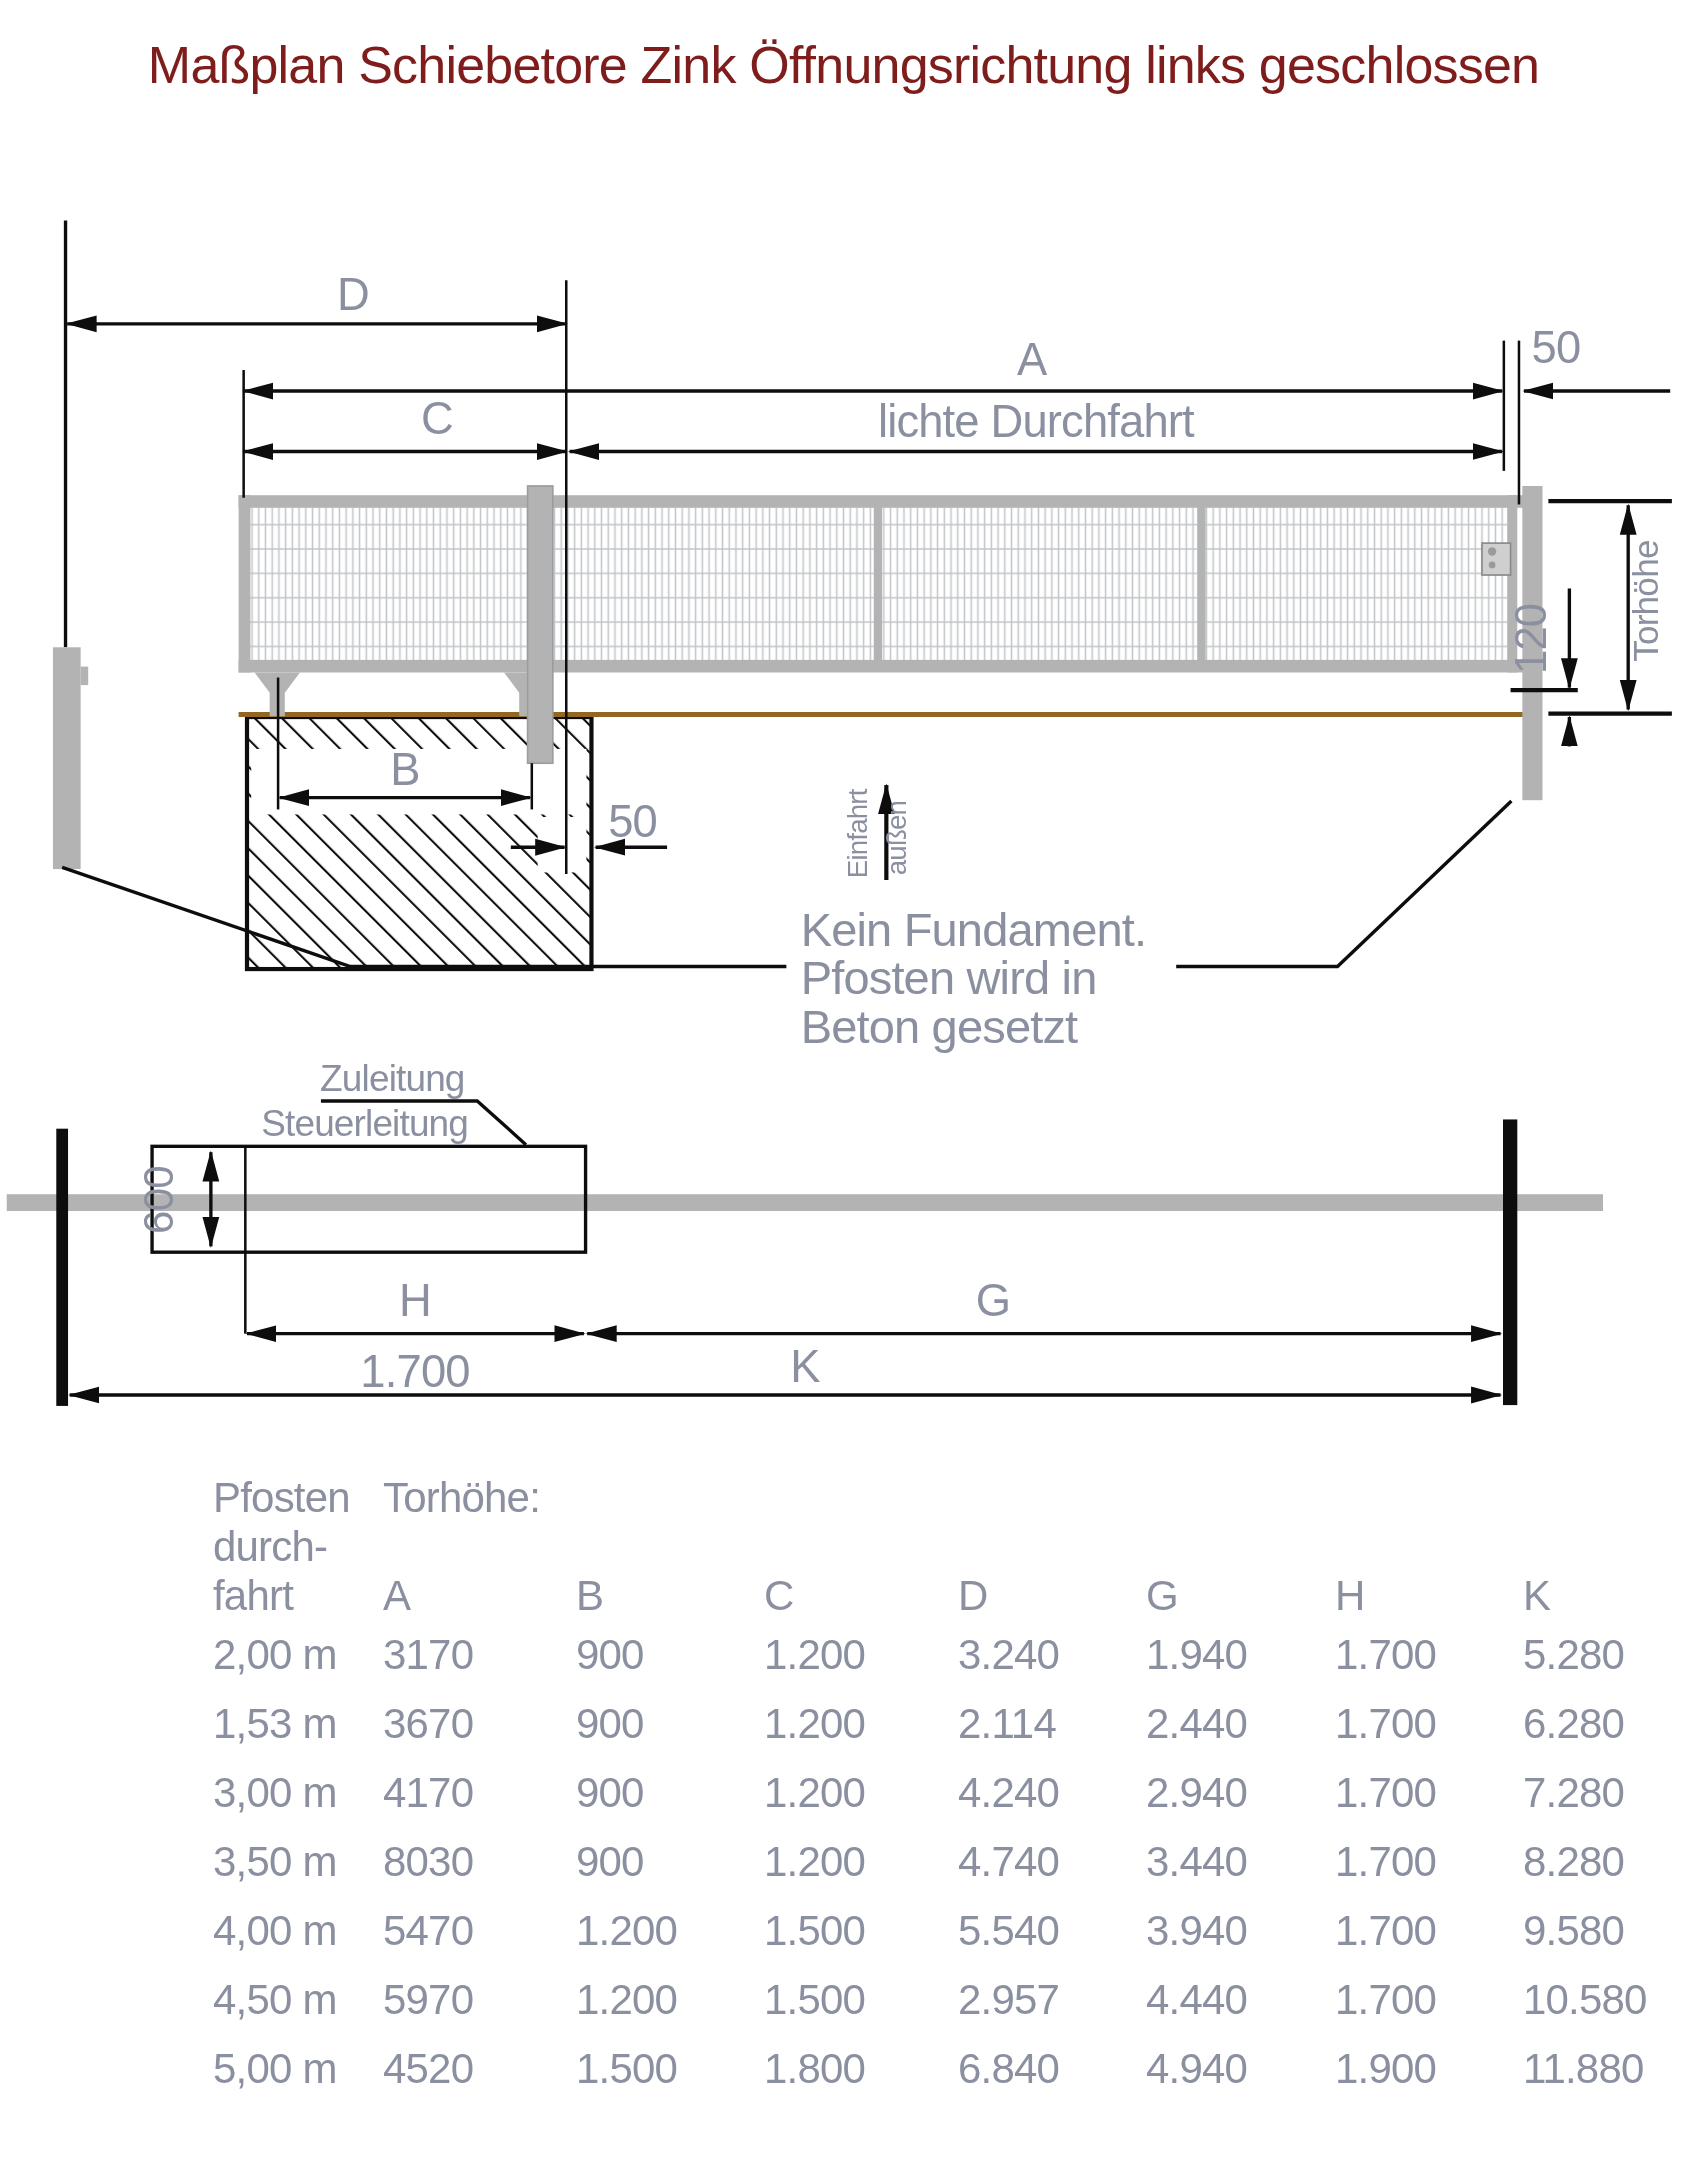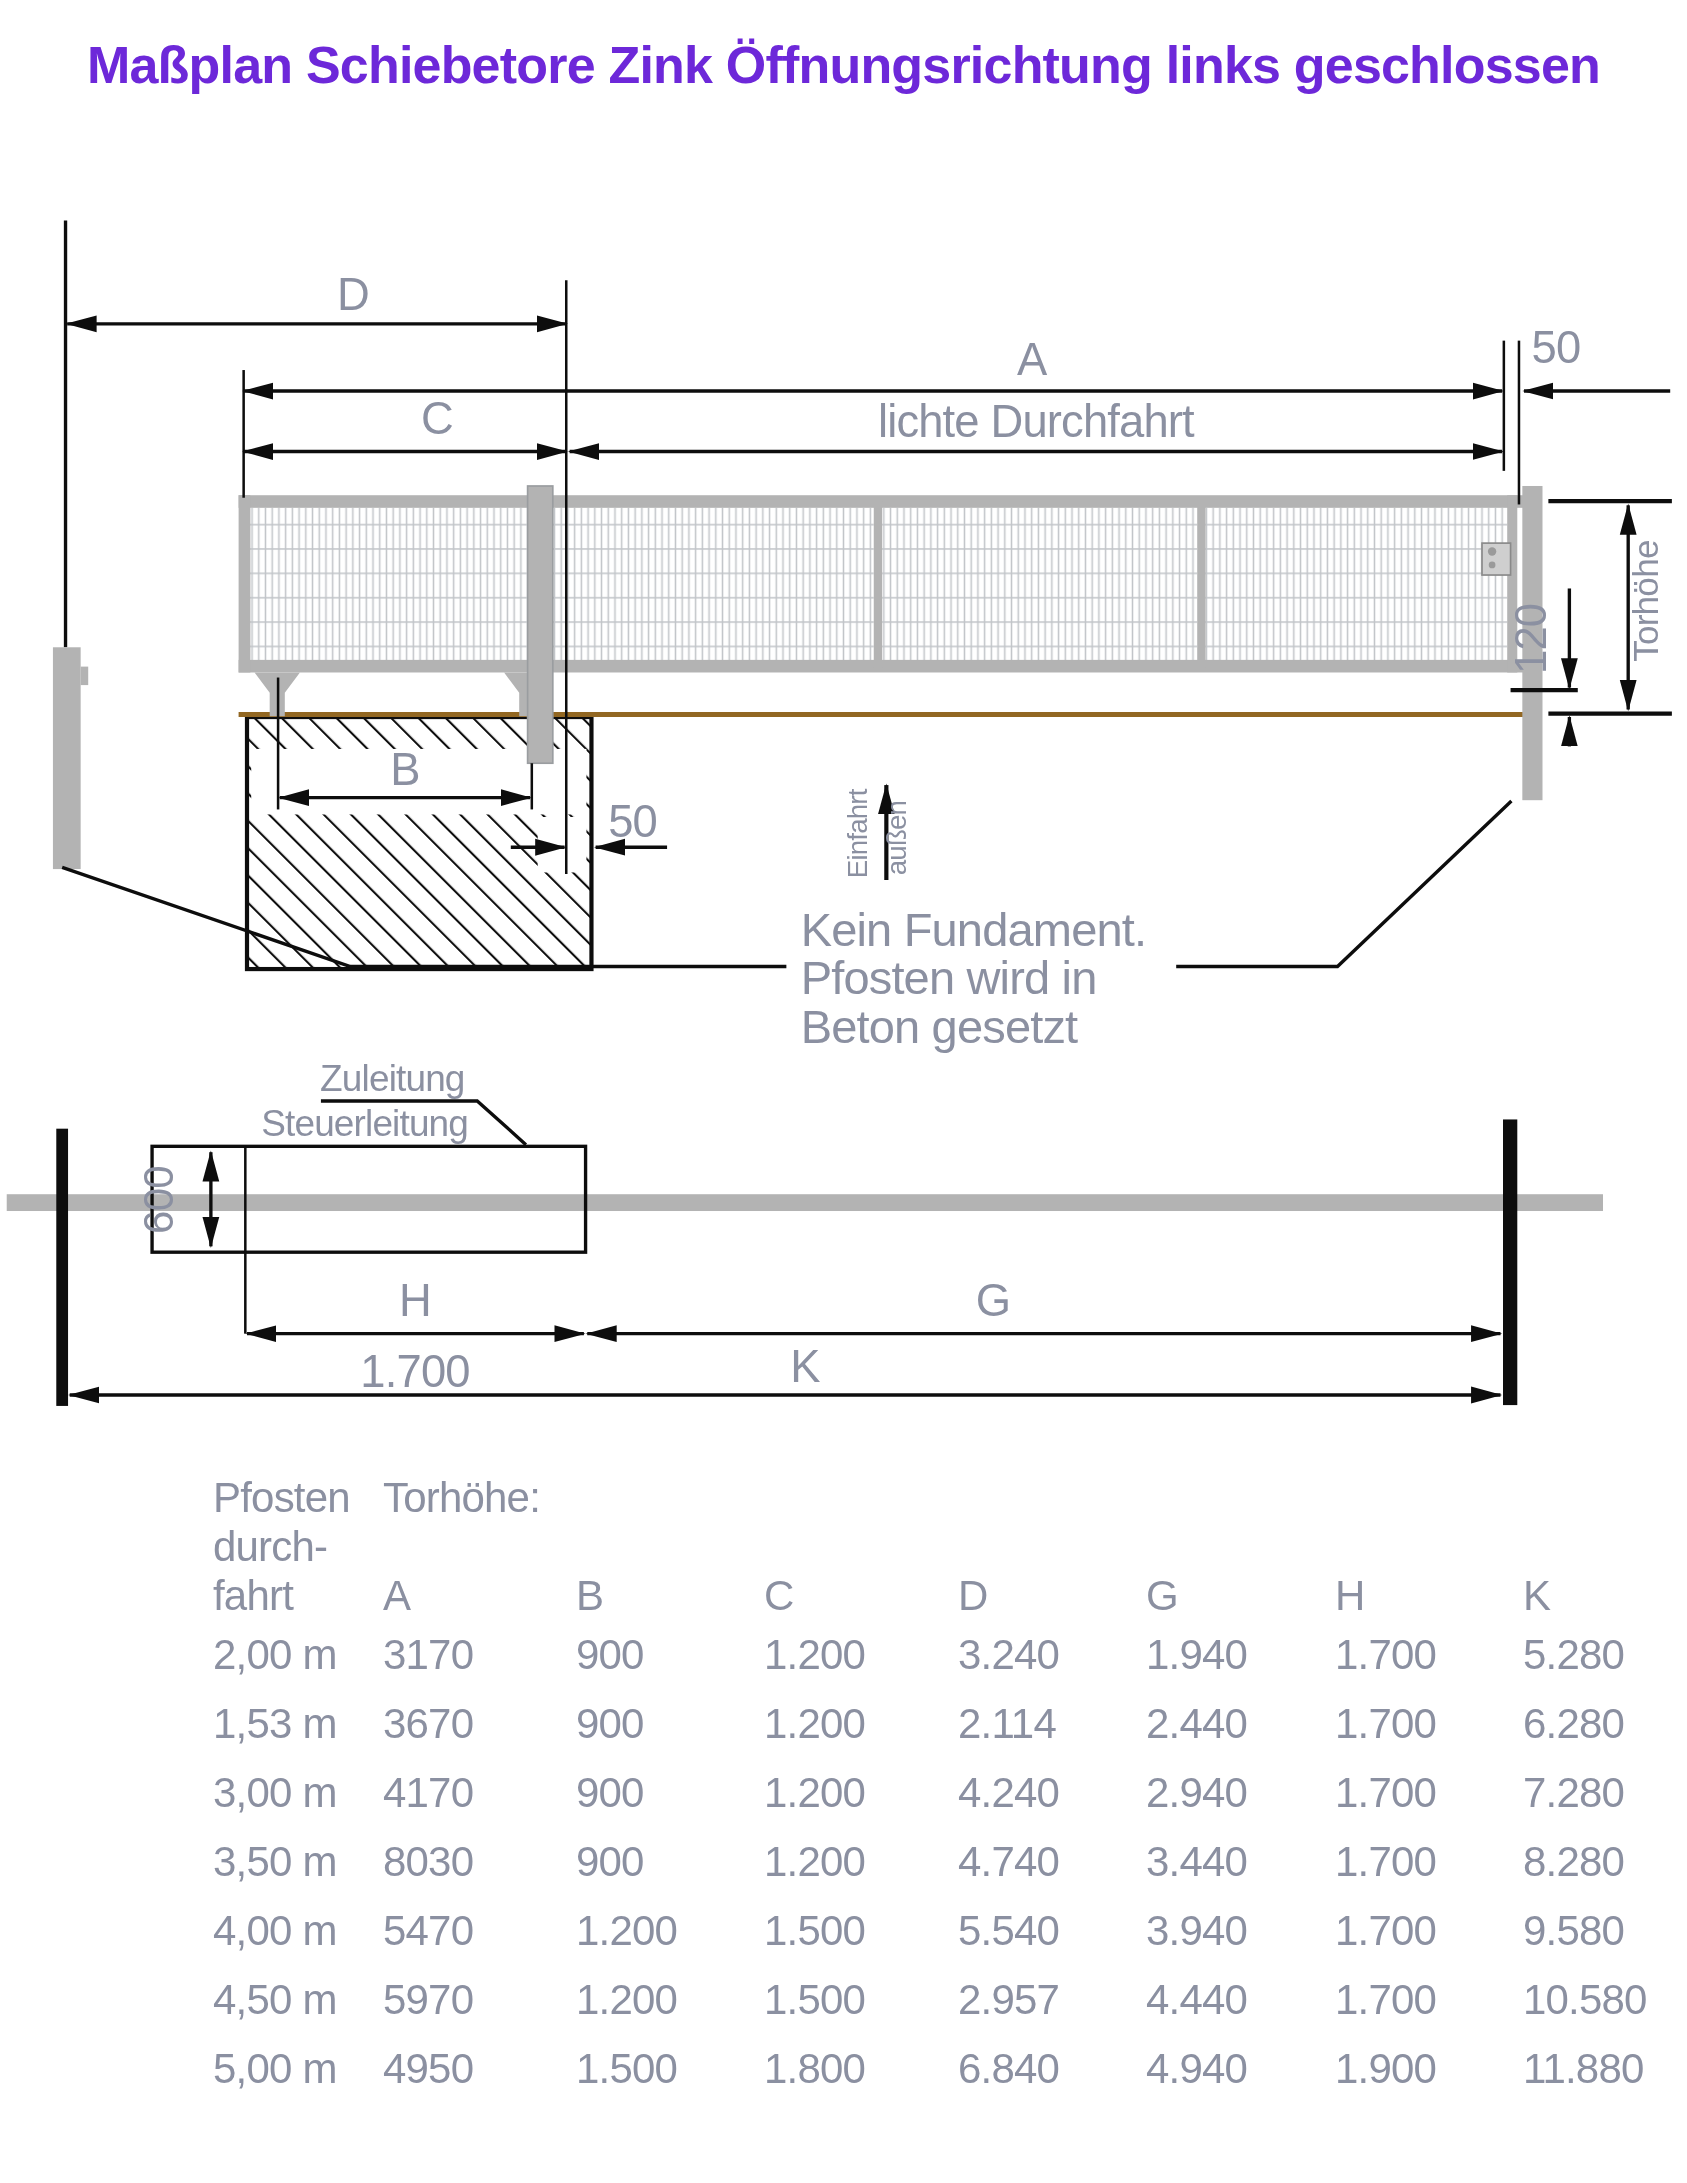--- a/index.html
+++ b/index.html
@@ -1,19 +1,19 @@
 <!DOCTYPE html>
 <html style="font-size:13.4px"><head>
 <meta charset="utf-8">
 <style>
   html,body{margin:0;padding:0;background:#fff;}
   #canvas{position:relative;width:1687px;height:2183px;background:#fff;overflow:hidden;
           font-family:"Liberation Sans", sans-serif;}
   .title{position:absolute;left:0;top:35px;width:1687px;text-align:center;
-         font-size:52px;letter-spacing:-0.8px;color:#6d28d9;font-weight:bold;}
+         font-size:52px;letter-spacing:-0.8px;color:#7f1d1d;}
   svg{position:absolute;left:0;top:0;}
   svg text{font-family:"Liberation Sans", sans-serif;fill:#8B90A1;letter-spacing:-1px;}
   .dim{font-size:54px;}
   .dim-sm{font-size:44px;}
   .note{font-size:56px;}
   .tiny{font-size:33px;}
   
   .mtable{position:absolute;left:213px;top:1473px;color:#8B90A1;font-size:42px;letter-spacing:-0.8px;}
   .trow{display:grid;grid-template-columns:170px 193px 188px 194px 188px 189px 188px 168px;}
   .hrow{height:49px;line-height:49px;}
@@ -231,21 +231,21 @@
         <div>5970</div>
         <div>1.200</div>
         <div>1.500</div>
         <div>2.957</div>
         <div>4.440</div>
         <div>1.700</div>
         <div>10.580</div>
     </div>
     <div class="trow drow">
       <div>5,00 m</div>
-        <div>4950</div>
+        <div>4520</div>
         <div>1.500</div>
         <div>1.800</div>
         <div>6.840</div>
         <div>4.940</div>
         <div>1.900</div>
         <div>11.880</div>
     </div>
   </div>
 
 </div>

